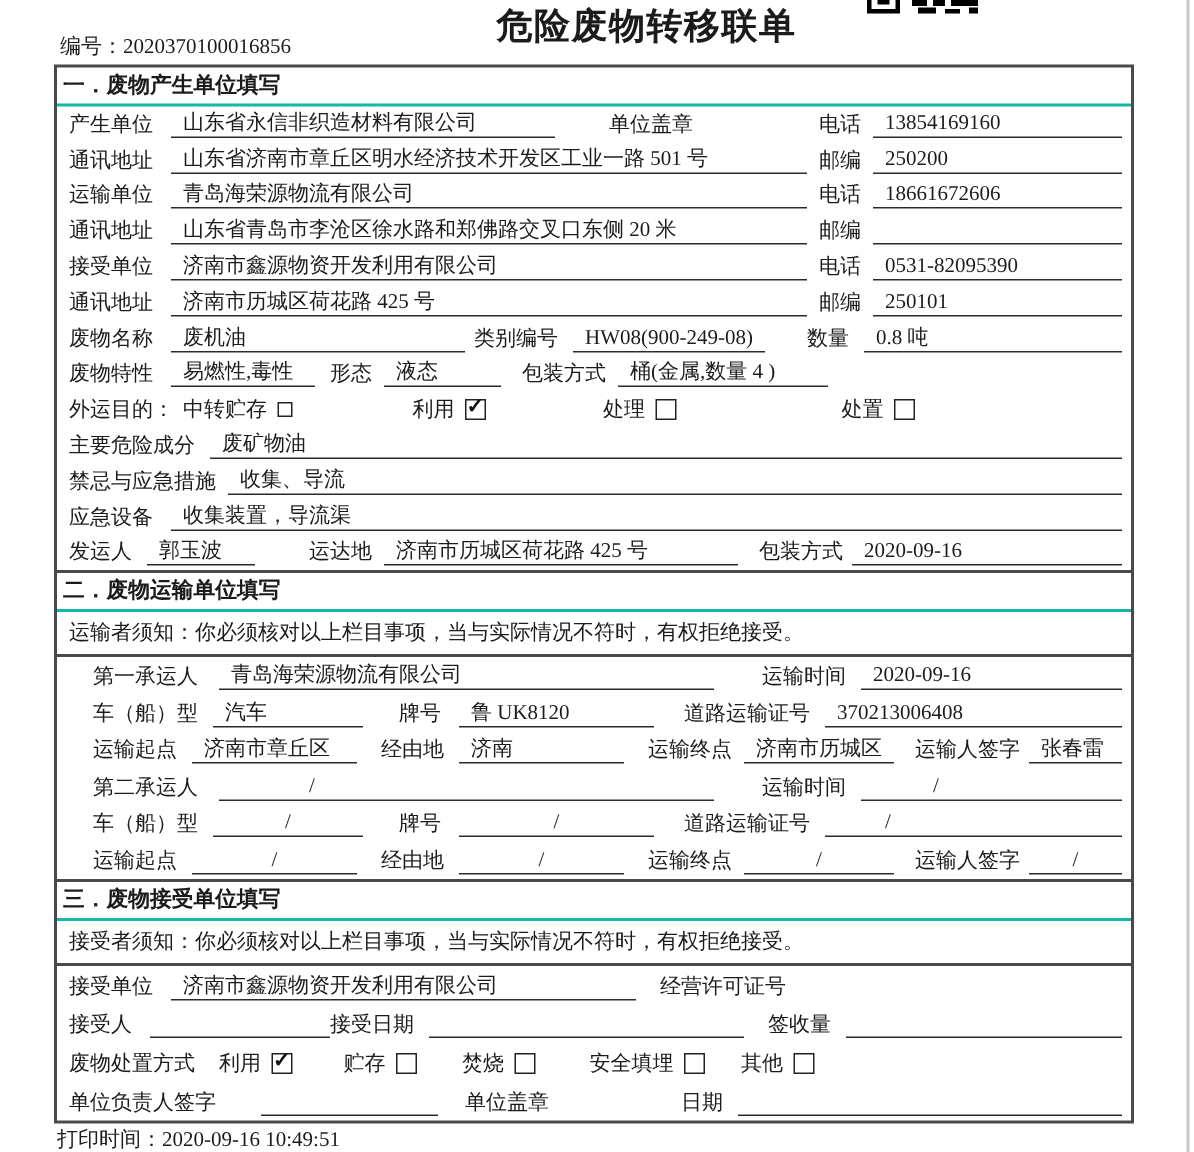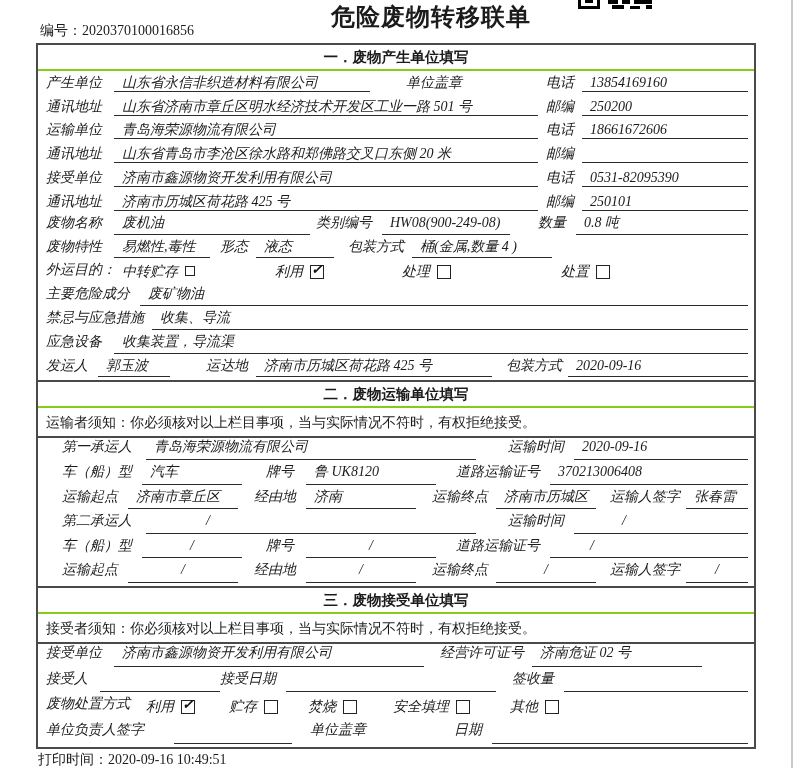--- a/index.html
+++ b/index.html
@@ -5,23 +5,23 @@
   html,body{margin:0;padding:0;}
   body{width:796px;height:768px;background:#ffffff;position:relative;overflow:hidden;
        font-family:"Liberation Serif","DejaVu Serif",serif;color:#1b1b1b;font-size:14px;}
   .page-edge{position:absolute;right:3px;top:0;width:2px;height:768px;background:#c9c9c9;}
   #serial{position:absolute;left:40px;top:22px;white-space:nowrap;}
   #title{position:absolute;left:331px;top:1px;font-size:24px;font-weight:bold;letter-spacing:1px;white-space:nowrap;}
   #qr{position:absolute;left:578px;top:0;}
   #form{position:absolute;left:36px;top:43px;width:720px;border:2px solid #4a4a4a;box-sizing:border-box;background:#fff;}
   .section{box-sizing:border-box;}
   .section.bt{border-top:2px solid #4a4a4a;}
-  .sec-h{font-weight:bold;font-size:14.5px;padding:3px 4px 2px;border-bottom:2px solid #84cc16;line-height:19px;text-align:center;}
+  .sec-h{font-weight:bold;font-size:14.5px;padding:3px 4px 2px;border-bottom:2px solid #14b8a6;line-height:19px;}
   .notice{padding:5px 8px 4px;border-bottom:2px solid #4a4a4a;line-height:19px;}
-  .row{display:flex;padding:0 6px 3px 8px;box-sizing:border-box;font-style:italic;}
+  .row{display:flex;align-items:flex-end;padding:0 6px 3px 8px;box-sizing:border-box;}
   .s1 .row{height:23.8px;}
   .s2 .row{height:24.6px;padding-left:24px;}
   .s3 .row{height:25.7px;}
   .lbl{white-space:nowrap;flex:none;}
   .u{border-bottom:1px solid #2b2b2b;min-height:17px;line-height:17px;padding:0 4px 0 8px;
      white-space:nowrap;box-sizing:border-box;flex:none;overflow:hidden;}
   .u.flex{flex:1;}
   .u.ctr{text-align:center;padding:0;}
   .grp-l{width:500px;display:flex;align-items:flex-end;flex:none;}
   .grp-r{flex:1;display:flex;align-items:flex-end;}
@@ -251,21 +251,20 @@
   </div>
 
   <div class="section s3 bt">
     <div class="sec-h">三．废物接受单位填写</div>
     <div class="notice">接受者须知：你必须核对以上栏目事项，当与实际情况不符时，有权拒绝接受。</div>
 
     <div class="row">
       <span class="lbl mr12">接受单位</span>
       <span class="u" style="width:310px">济南市鑫源物资开发利用有限公司</span>
       <span class="lbl mr8" style="margin-left:16px">经营许可证号</span>
-      <span class="u" style="width:170px">济南危证 02 号</span>
     </div>
 
     <div class="row">
       <span class="lbl mr12">接受人</span>
       <span class="u" style="width:120px"></span>
       <span class="lbl mr10" style="">接受日期</span>
       <span class="u" style="width:210px"></span>
       <span class="lbl mr10" style="margin-left:16px">签收量</span>
       <span class="u flex"></span>
     </div>
@@ -281,21 +280,21 @@
         <span class="cb"></span>
       </span>
       <span class="opt" style="margin-left:30px">
         <span>焚烧</span>
         <span class="cb"></span>
       </span>
       <span class="opt" style="margin-left:36px">
         <span>安全填埋</span>
         <span class="cb"></span>
       </span>
-      <span class="opt" style="margin-left:40px">
+      <span class="opt" style="margin-left:24px">
         <span>其他</span>
         <span class="cb"></span>
       </span>
     </div>
 
     <div class="row">
       <span class="lbl">单位负责人签字</span>
       <span class="u" style="width:118px;margin-left:30px"></span>
       <span class="lbl" style="margin-left:18px">单位盖章</span>
       <span class="lbl mr10" style="margin-left:88px">日期</span>

